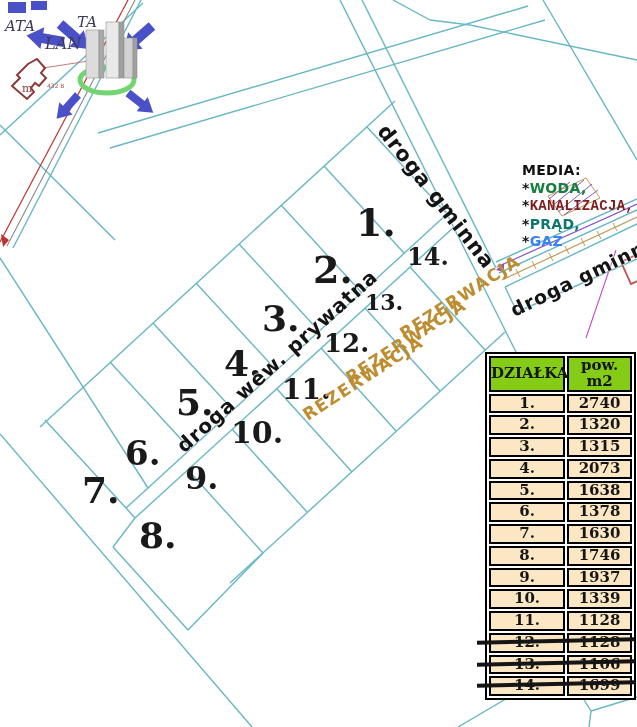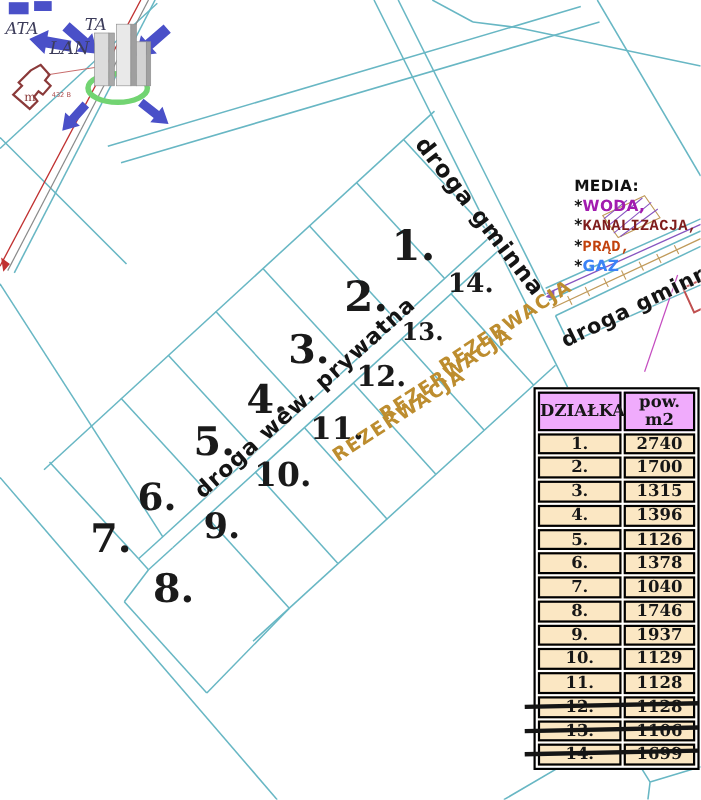--- a/index.html
+++ b/index.html
@@ -31,21 +31,21 @@
   .media-block .star{color:#111}
   .table-wrap{position:absolute;left:485px;top:352px;width:151px;height:326px}
   .table-wrap table{
     width:100%;height:100%;border:2px solid #000;border-collapse:separate;
     border-spacing:2px;background:#fff;table-layout:fixed;
   }
   .table-wrap th,.table-wrap td{
     border:2px solid #000;font-family:"DejaVu Serif",serif;font-weight:bold;
     font-size:15px;text-align:center;padding:0;line-height:1.05;color:#161616;
   }
-  .table-wrap th{background:#f0abfc}
+  .table-wrap th{background:#84cc16}
   .table-wrap td{background:#fbe7c3}
   .strike-line{
     position:absolute;height:3.5px;background:#151515;left:-8px;width:158px;
     transform:rotate(-1.2deg);pointer-events:none;
   }
 </style>
 </head>
 <body>
 
 <svg id="map-svg" viewBox="0 0 637 727">
@@ -201,23 +201,23 @@
     <div class="rez-label" style="left: 406px; top: 341px; --r: -33deg;">REZERWACJA</div>
     <div class="rez-label" style="left: 363px; top: 378px; --r: -33deg;">REZERWACJA</div>
     <div class="road-label" style="left: 436px; top: 197px; font-size: 21px; --r: 52deg;">droga gminna</div>
     <div class="road-label" style="left: 277px; top: 361px; font-size: 20px; --r: -42deg;">droga wew. prywatna</div>
     <div class="road-label" style="left: 584px; top: 276px; font-size: 19px; --r: -26deg;">droga gminna</div>
   </div>
 
 <div class="media-block">
   <div class="row">MEDIA:</div>
   <div>
-      <div class="row"><span class="star">*</span><span style="color: #a21caf;">WODA,</span></div>
+      <div class="row"><span class="star">*</span><span style="color: #15803d;">WODA,</span></div>
       <div class="row"><span class="star">*</span><span style="color: #7f1d1d; font-family: Liberation Mono, monospace;">KANALIZACJA,</span></div>
-      <div class="row"><span class="star">*</span><span style="color: #c2410c; font-family: Liberation Mono, monospace;">PRĄD,</span></div>
+      <div class="row"><span class="star">*</span><span style="color: #0f766e;">PRĄD,</span></div>
       <div class="row"><span class="star">*</span><span style="color: #3b82f6;">GAZ</span></div>
     </div>
 </div>
 
 <div class="table-wrap">
   <table>
     <colgroup>
         <col style="width:54%">
         <col style="width:46%">
       </colgroup>
@@ -227,53 +227,53 @@
         <th>pow. m2</th>
       </tr>
     </thead>
     <tbody>
         <tr>
           <td>1.</td>
           <td>2740</td>
         </tr>
         <tr>
           <td>2.</td>
-          <td>1700</td>
+          <td>1320</td>
         </tr>
         <tr>
           <td>3.</td>
           <td>1315</td>
         </tr>
         <tr>
           <td>4.</td>
-          <td>1396</td>
+          <td>2073</td>
         </tr>
         <tr>
           <td>5.</td>
-          <td>1126</td>
+          <td>1638</td>
         </tr>
         <tr>
           <td>6.</td>
           <td>1378</td>
         </tr>
         <tr>
           <td>7.</td>
-          <td>1040</td>
+          <td>1630</td>
         </tr>
         <tr>
           <td>8.</td>
           <td>1746</td>
         </tr>
         <tr>
           <td>9.</td>
           <td>1937</td>
         </tr>
         <tr>
           <td>10.</td>
-          <td>1129</td>
+          <td>1339</td>
         </tr>
         <tr>
           <td>11.</td>
           <td>1128</td>
         </tr>
         <tr>
           <td>12.</td>
           <td>1128</td>
         </tr>
         <tr>

